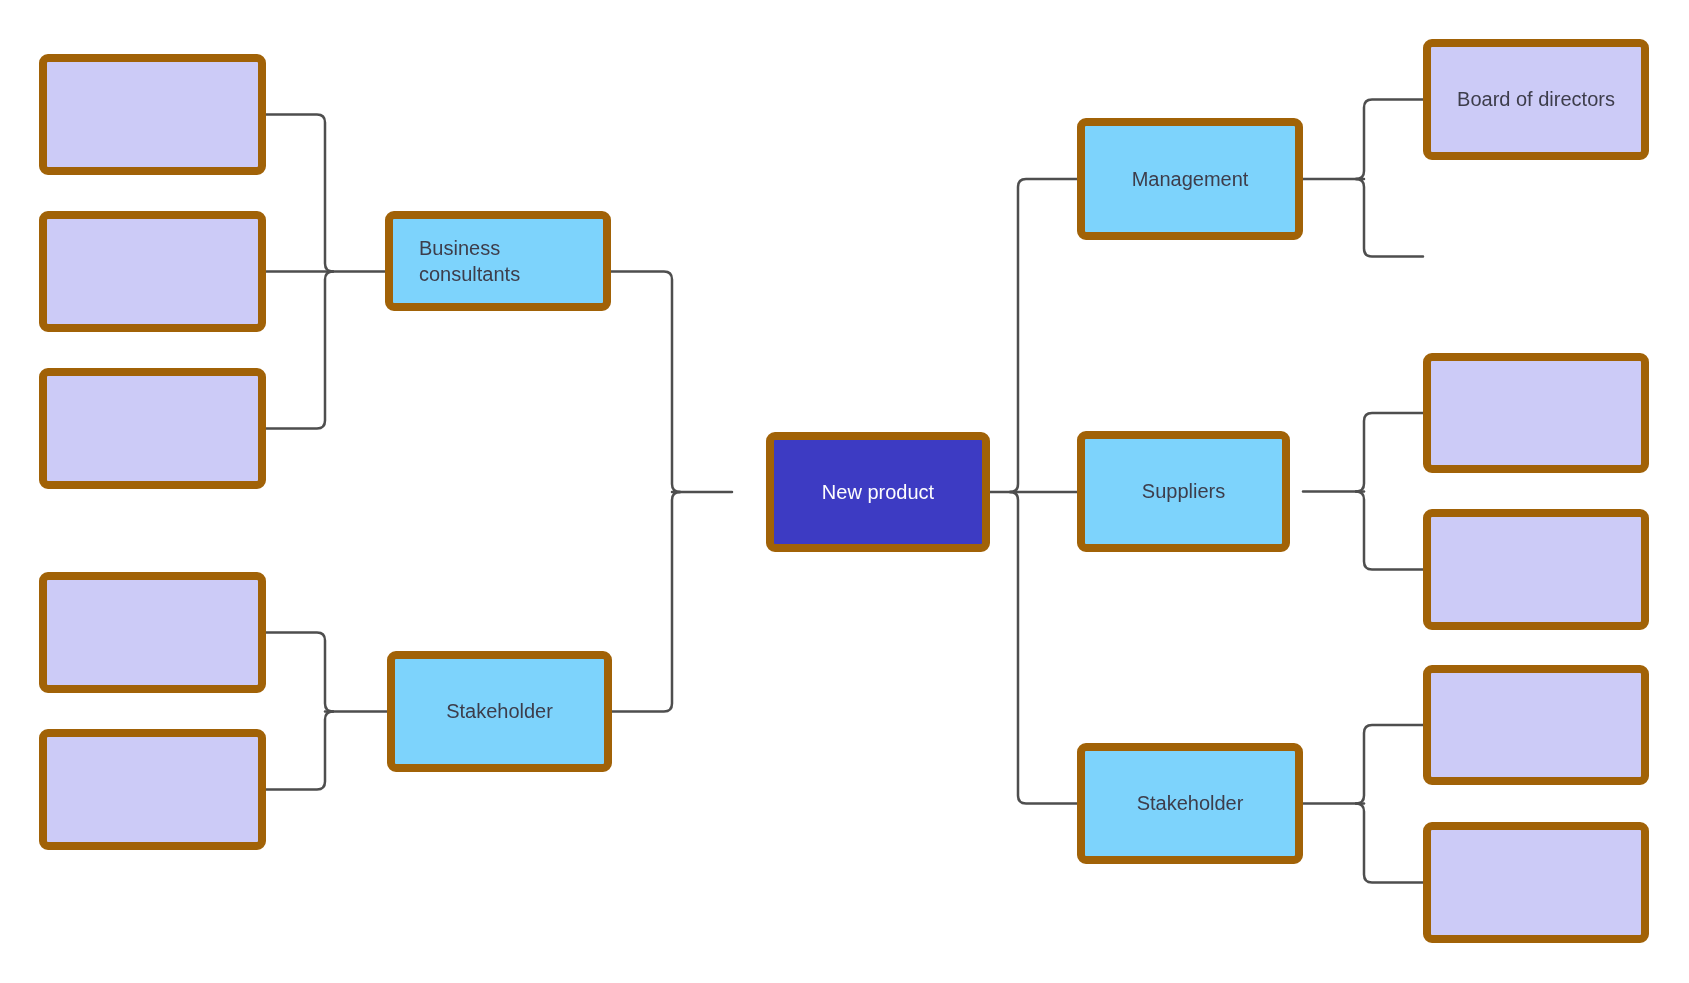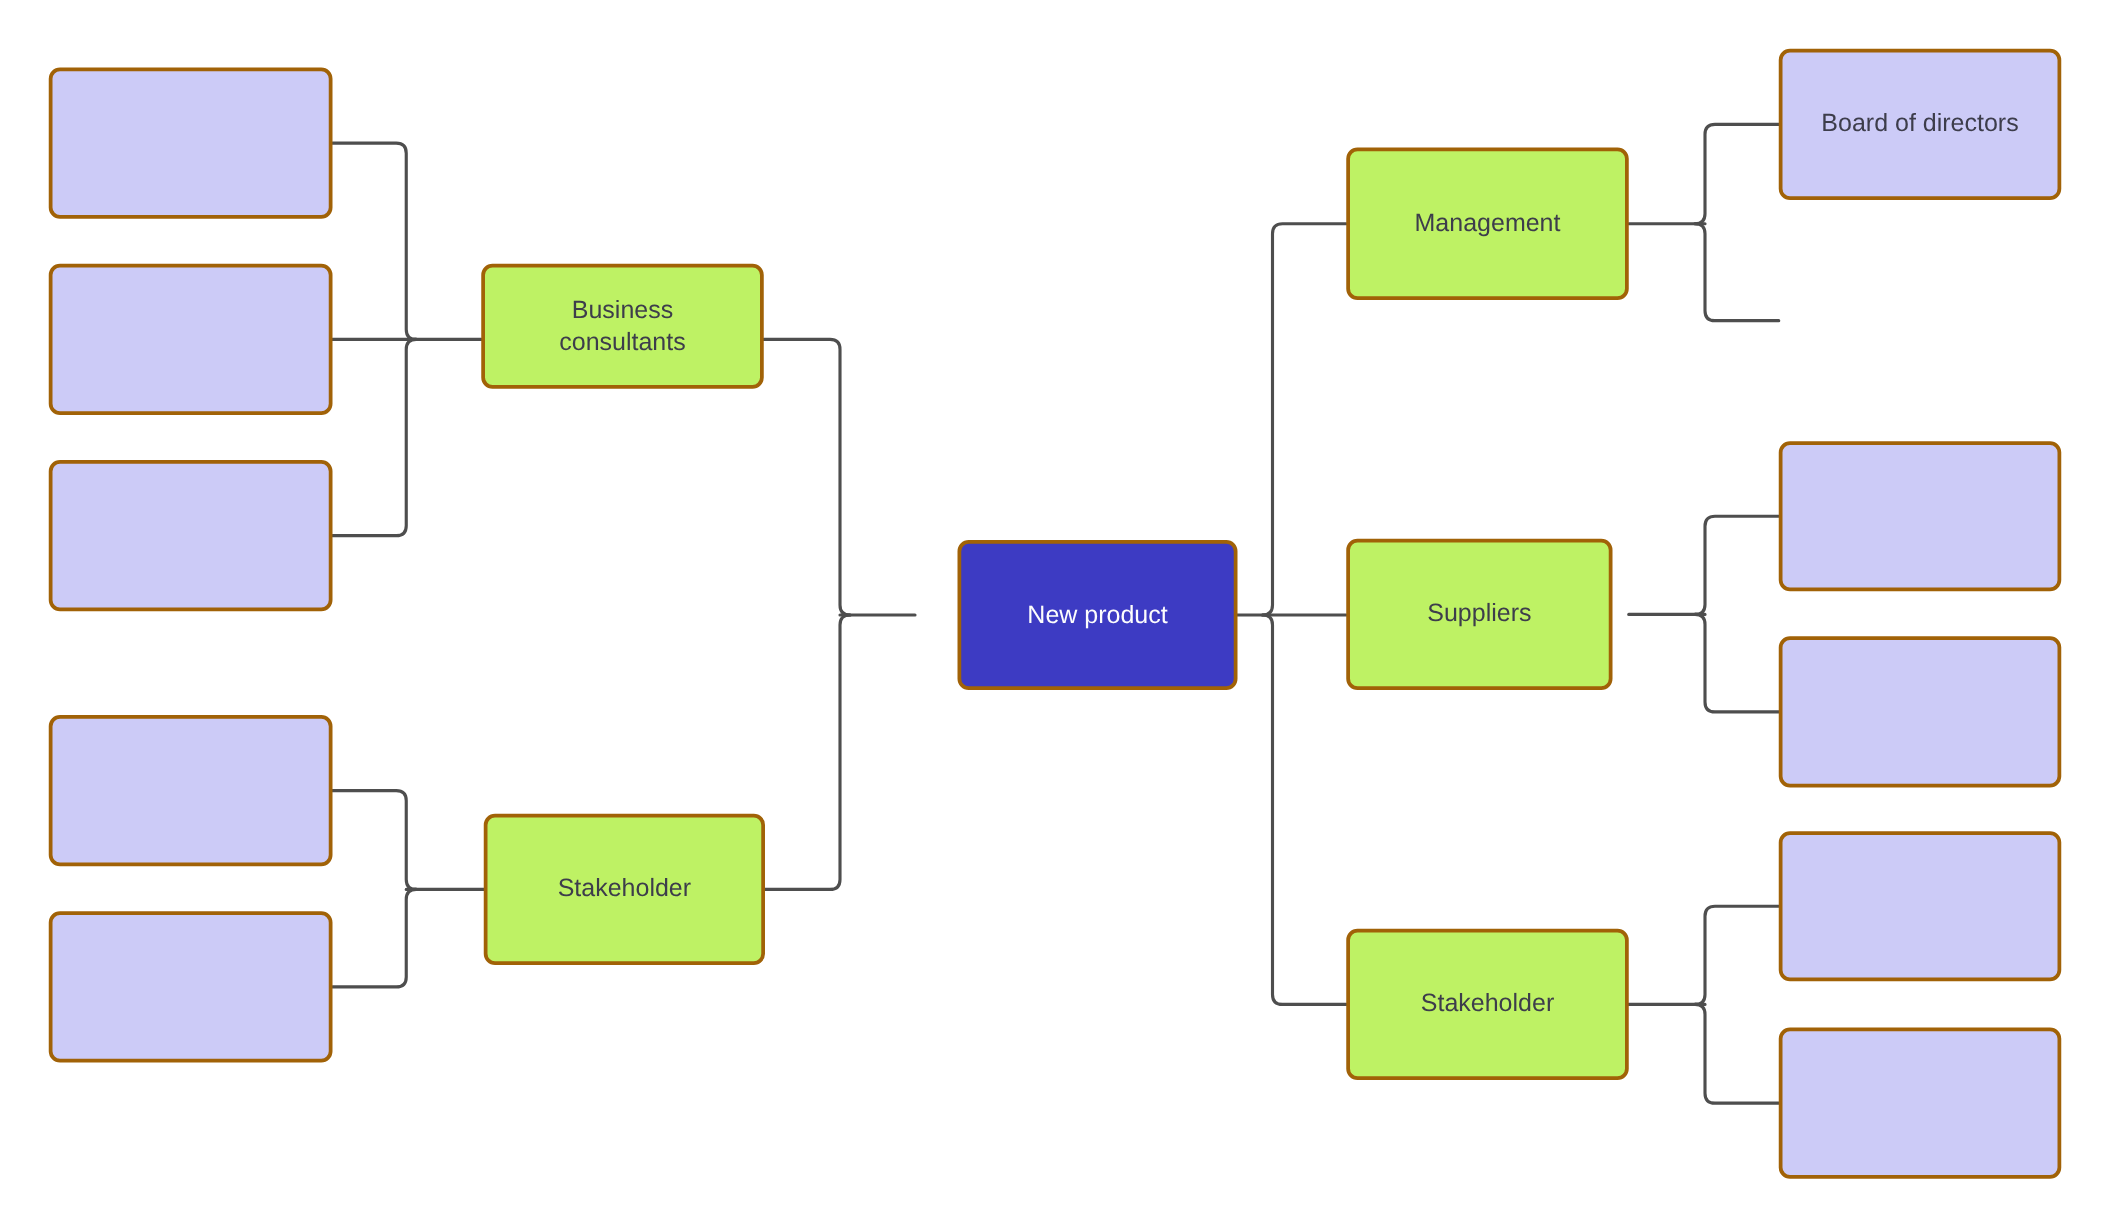--- a/index.html
+++ b/index.html
@@ -25,35 +25,35 @@
   .connector-layer path {
     fill: none;
     stroke: #4e4e4e;
     stroke-width: 2.5;
     stroke-linecap: round;
     stroke-linejoin: round;
   }
   .node {
     position: absolute;
     box-sizing: border-box;
-    border: 3px solid #a16207;
+    border: 8px solid #a16207;
     border-radius: 9px;
     display: flex;
     align-items: center;
     justify-content: center;
-    text-align: center;
+    text-align: left;
     font-size: 20px;
     line-height: 1.32;
     color: #3d3d4b;
   }
   .node .label {
     padding: 0 26px;
   }
   .leaf   { background: #cccbf7; }
-  .branch { background: #bef264; }
+  .branch { background: #7dd3fc; }
   .root   { background: #3d3bc3; color: #fdfdfd; }
 </style>
 </head>
 <body>
 
 <div class="canvas">
 
   <svg class="connector-layer" viewBox="0 0 1689 983" xmlns="http://www.w3.org/2000/svg">
 
     <path d="M 266 114.5 H 317 Q 325 114.5 325 122.5 V 263.5 Q 325 271.5 333 271.5"></path>

